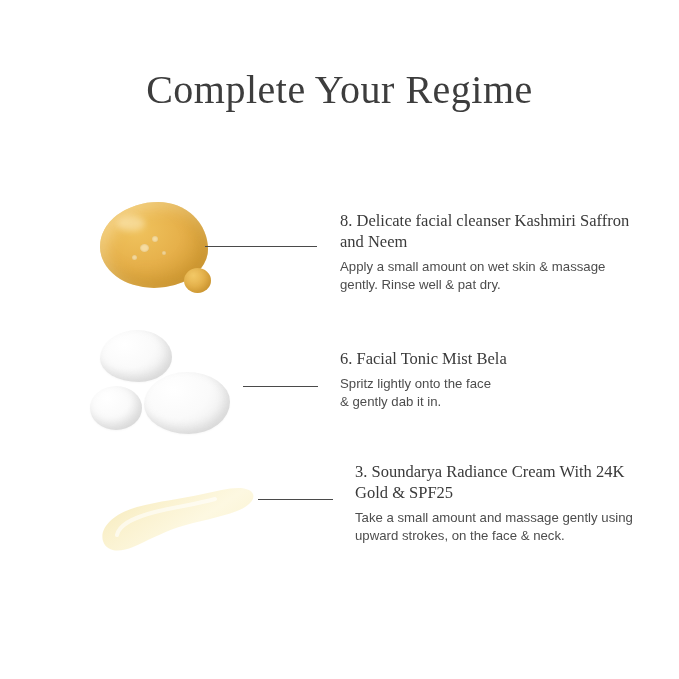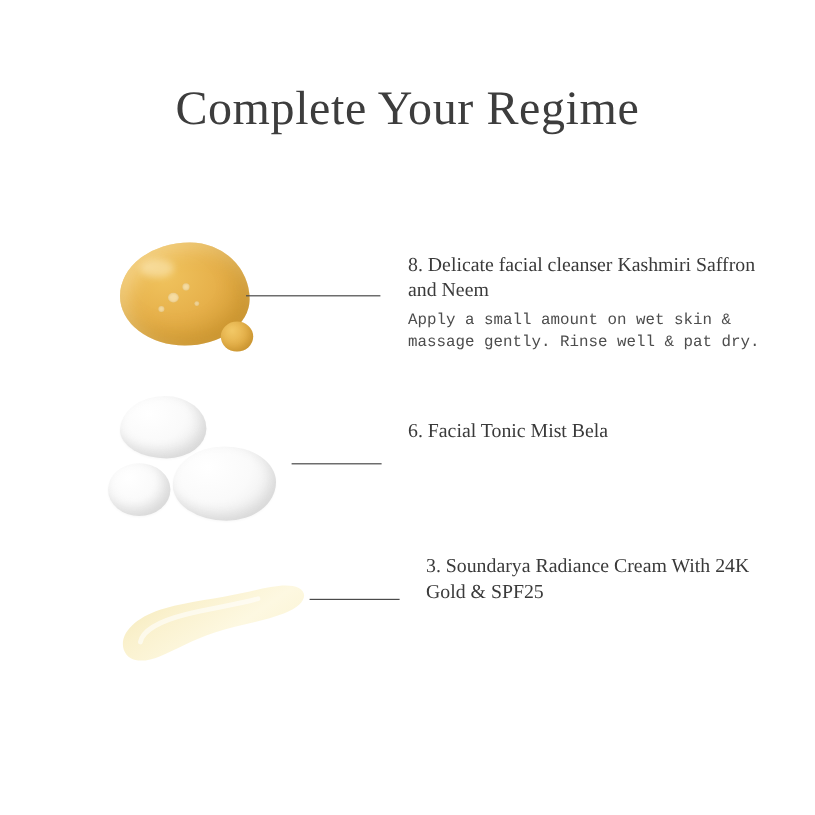--- a/index.html
+++ b/index.html
@@ -68,21 +68,21 @@
   }
   .item-heading {
     font-family: "Liberation Serif", serif;
     font-size: 16.5px;
     line-height: 1.28;
     color: #3a3a3a;
     margin: 0 0 6px 0;
     font-weight: 400;
   }
   .item-desc {
-    font-family: Liberation Mono, monospace;
+    font-family: Liberation Sans, sans-serif;
     font-size: 13.2px;
     line-height: 1.36;
     color: #4d4d4d;
     margin: 0;
   }
 
   
   .blob1 {
     position: absolute;
     left: 22px;
@@ -165,20 +165,22 @@
 
   <div class="row row-2">
     <div class="swatch-wrap">
       <div class="drop drop-a"></div>
       <div class="drop drop-b"></div>
       <div class="drop drop-c"></div>
     </div>
     <div class="connector r2-connector"></div>
     <div class="text-block" style="top:20px;">
       <p class="item-heading">6. Facial Tonic Mist Bela</p>
+      <p class="item-desc" style="white-space:pre-line;">Spritz lightly onto the face
+&amp; gently dab it in.</p>
     </div>
   </div>
 
   <div class="row row-3">
     <div class="swatch-wrap">
       <svg class="smear" viewBox="0 0 168 78">
         <defs>
           <linearGradient id="creamGrad" x1="0" y1="0" x2="1" y2="0.6">
             <stop offset="0%" stop-color="#f3e7b4"></stop>
             <stop offset="35%" stop-color="#faf1cd"></stop>
@@ -186,16 +188,17 @@
             <stop offset="100%" stop-color="#fbf4d4"></stop>
           </linearGradient>
         </defs>
         <path d="M6,64 C2,50 18,36 40,30 C62,24 84,22 106,17 C124,13 142,8 152,13 C161,18 156,28 140,34 C122,41 100,44 82,50 C64,56 50,64 36,70 C24,75 10,76 6,64 Z" fill="url(#creamGrad)"></path>
         <path d="M20,58 C22,48 38,40 58,35 C78,30 100,27 118,22" fill="none" stroke="rgba(255,255,255,0.6)" stroke-width="4" stroke-linecap="round"></path>
       </svg>
     </div>
     <div class="connector r3-connector"></div>
     <div class="text-block" style="top:6px;">
       <p class="item-heading">3. Soundarya Radiance Cream With 24K Gold &amp; SPF25</p>
+      <p class="item-desc">Take a small amount and massage gently using upward strokes, on the face &amp; neck.</p>
     </div>
   </div>
 
 </div>
 
 </body></html>

